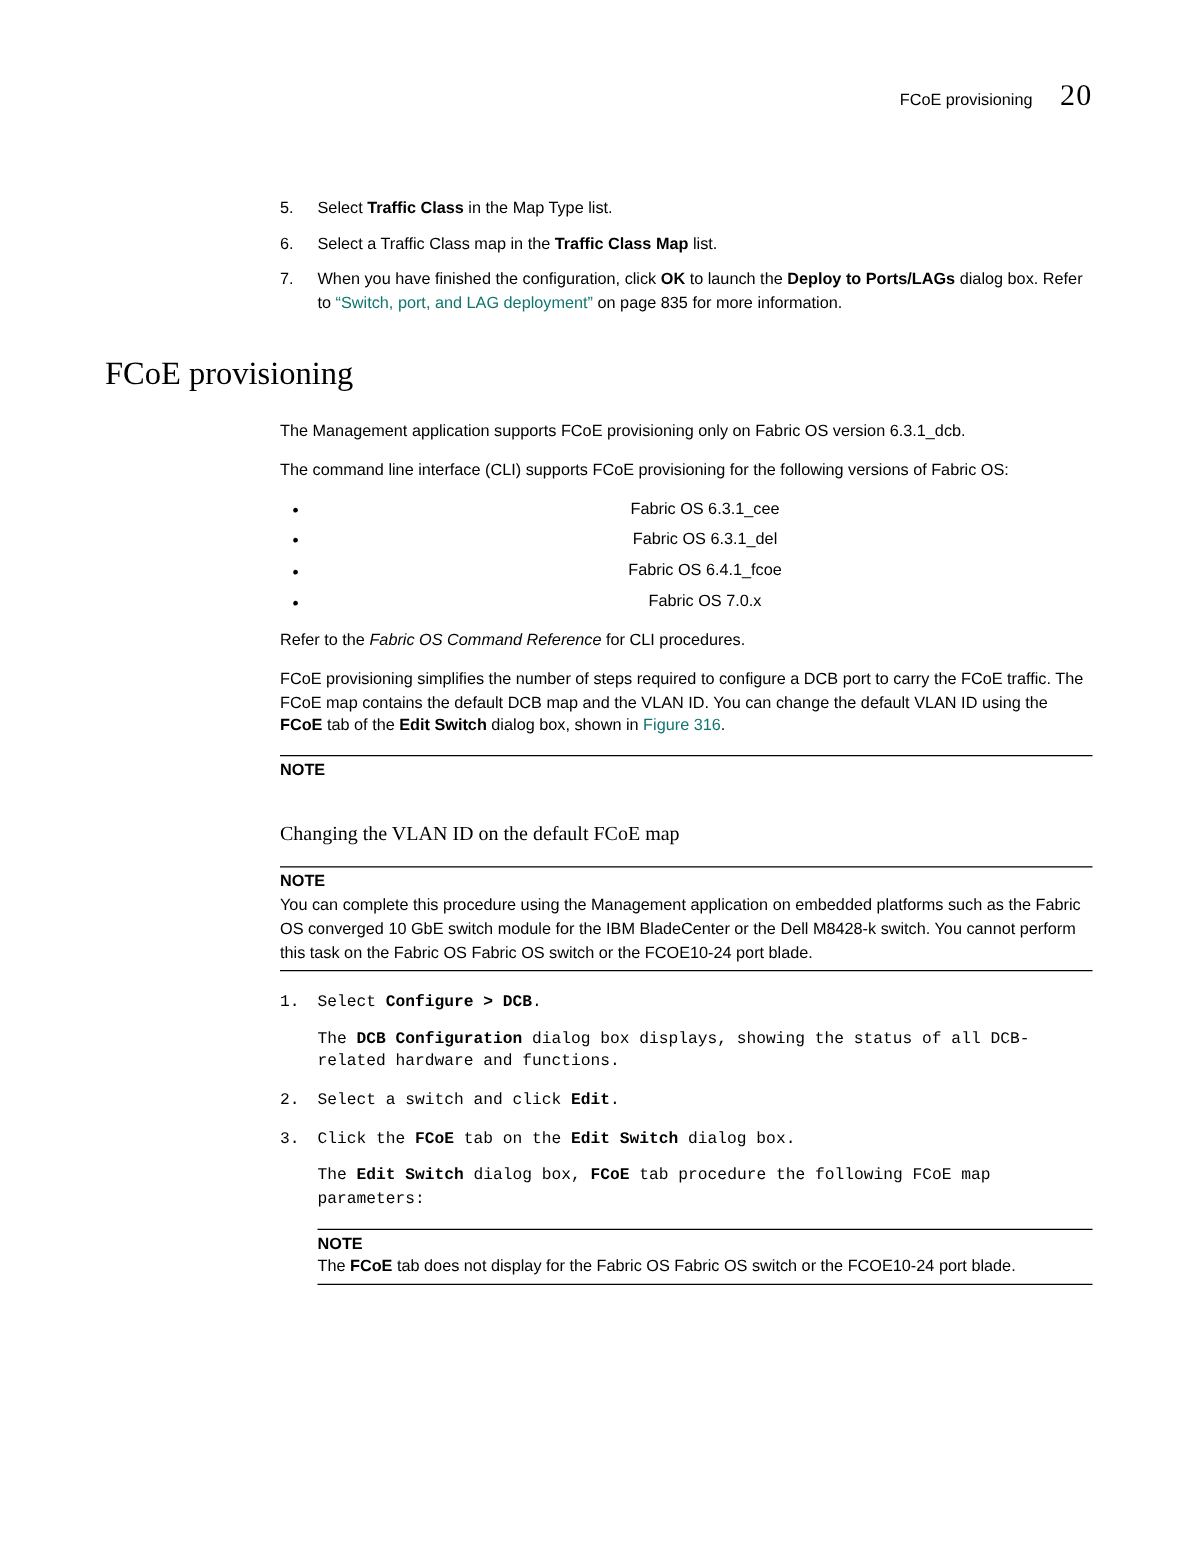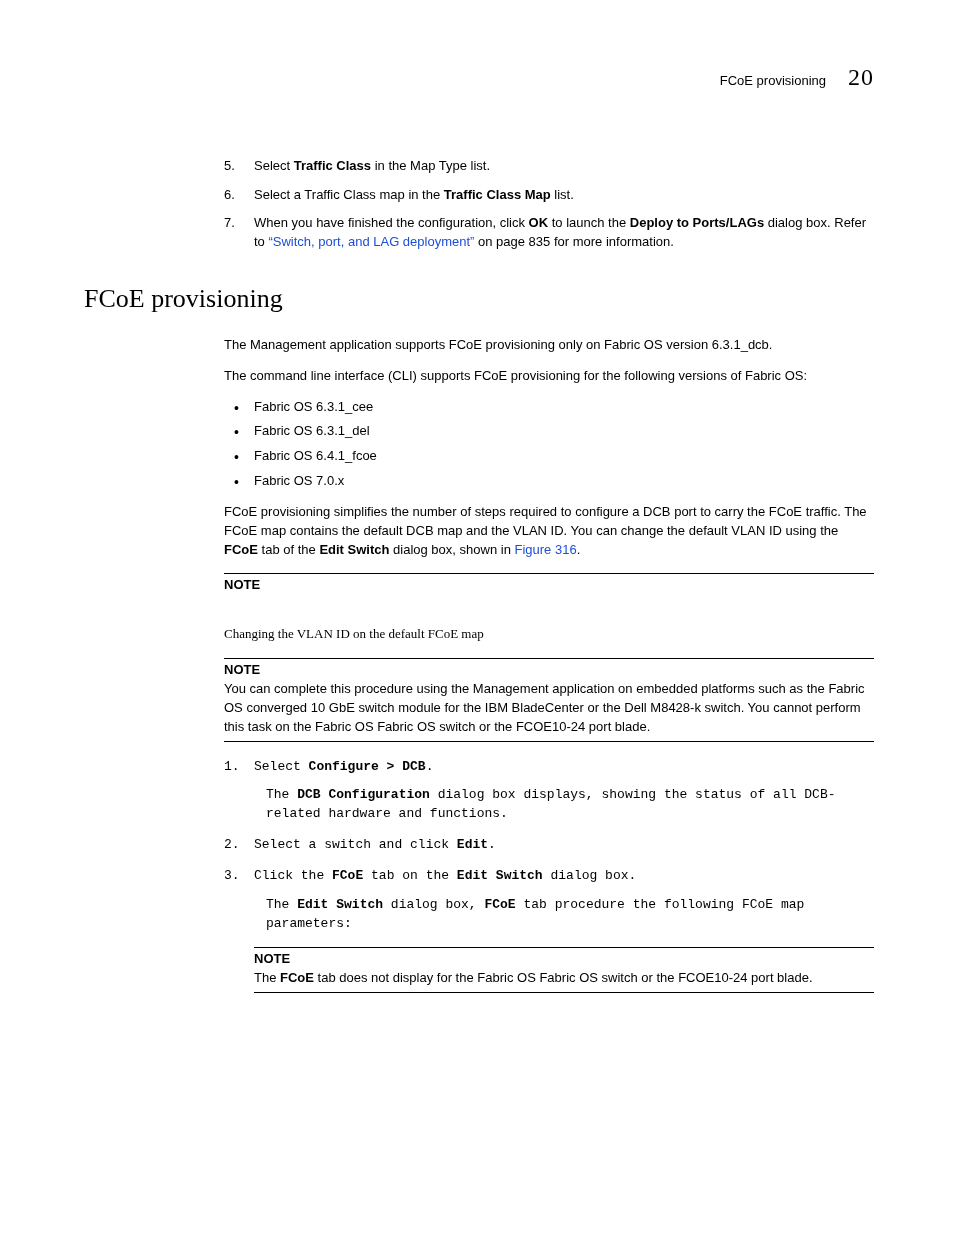--- a/index.html
+++ b/index.html
@@ -14,35 +14,35 @@
     background: #fff;
   }
   .header-row { display: flex; justify-content: flex-end; align-items: baseline; gap: 22px; margin-bottom: 62px; }
   .running-title { font-size: 13px; }
   .chapnum { font-family: Georgia, 'Times New Roman', serif; font-size: 24px; font-weight: 400; letter-spacing: 1px; }
   .content { margin-left: 140px; }
   ol.steps { padding-left: 0; margin: 0 0 28px 0; list-style: none; counter-reset: step 4; }
   ol.steps > li { counter-increment: step; position: relative; padding-left: 30px; margin-bottom: 10px; }
   ol.steps > li::before { content: counter(step) "."; position: absolute; left: 0; }
   h1.section { font-family: Georgia, 'Times New Roman', serif; font-weight: 400; font-size: 26px; margin: 0 0 18px -140px; }
-  h2.subsection { font-family: Georgia, 'Times New Roman', serif; font-weight: 400; font-size: 13px; margin: 30px 0 14px 0; }
+  h2.subsection { font-family: Georgia, 'Times New Roman', serif; font-weight: 400; font-size: 16px; margin: 30px 0 14px 0; }
   p { margin: 0 0 12px 0; }
-  ul.bullets { list-style: none; padding: 0; margin: 0 0 12px 0; }
+  ul.bullets { list-style: none; padding: 0; margin: 0 0 12px 0; text-align: center; }
   ul.bullets > li { position: relative; padding-left: 30px; margin-bottom: 6px; }
   ul.bullets > li::before { content: "•"; position: absolute; left: 10px; font-size: 14px; }
   .note-block { margin: 14px 0 16px 0; }
   .note-block .note-label { font-weight: bold; border-top: 1.5px solid #000; padding-top: 2px; display: block; }
   .note-block .note-body { border-bottom: 1.5px solid #000; padding-bottom: 4px; }
   .bold { font-weight: bold; }
   .italic { font-style: italic; }
-  a.xref { color: #1d4ed8; text-decoration: none; }
+  a.xref { color: #0f766e; text-decoration: none; }
   ol.proc { padding-left: 0; margin: 0; list-style: none; counter-reset: proc; font-family: Liberation Mono, monospace; }
   ol.proc > li { counter-increment: proc; position: relative; padding-left: 30px; margin-bottom: 12px; }
   ol.proc > li::before { content: counter(proc) "."; position: absolute; left: 0; }
-  ol.proc > li p.sub { margin: 10px 0 0 12px; }
+  ol.proc > li p.sub { margin: 10px 0 0 0; }
   .note-block.inner { margin-left: 30px; }
 </style>
 </head>
 <body>
 
 <div class="header-row">
   <span class="running-title">FCoE provisioning</span>
   <span class="chapnum">20</span>
 </div>
 
@@ -59,20 +59,21 @@
   <p>The Management application supports FCoE provisioning only on Fabric OS version 6.3.1_dcb.</p>
   <p>The command line interface (CLI) supports FCoE provisioning for the following versions of Fabric OS:</p>
 
   <ul class="bullets">
     <li>Fabric OS 6.3.1_cee</li>
     <li>Fabric OS 6.3.1_del</li>
     <li>Fabric OS 6.4.1_fcoe</li>
     <li>Fabric OS 7.0.x</li>
   </ul>
 
+  <p><span>Refer to the </span><span class="italic">Fabric OS Command Reference</span><span> for CLI procedures.</span></p>
 
   <p><span>FCoE provisioning simplifies the number of steps required to configure a DCB port to carry the FCoE traffic. The FCoE map contains the default DCB map and the VLAN ID. You can change the default VLAN ID using the </span><span class="bold">FCoE</span><span> tab of the </span><span class="bold">Edit Switch</span><span> dialog box, shown in </span><a class="xref" href="#">Figure 316</a><span>.</span></p>
 
   <div class="note-block">
     <span class="note-label">NOTE</span>
   </div>
 
   <h2 class="subsection">Changing the VLAN ID on the default FCoE map</h2>
 
 

